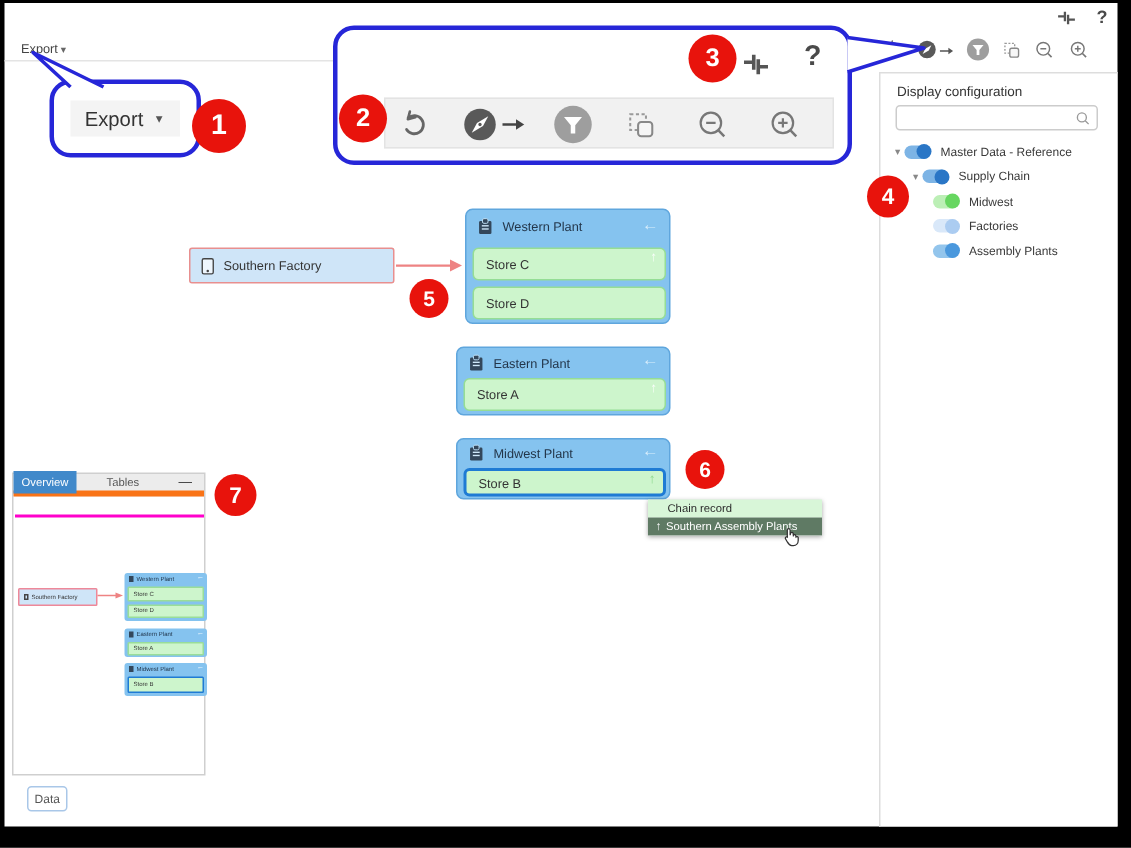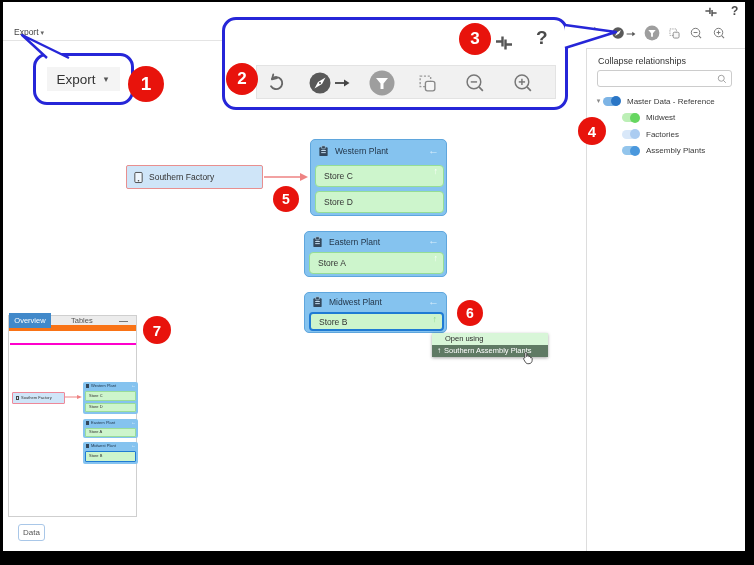--- a/index.html
+++ b/index.html
@@ -75,21 +75,21 @@
   .ctx{left:432px;top:333px;width:116px;z-index:9;box-shadow:0 1px 3px rgba(0,0,0,.35);}
   .ctx-item1{height:11.5px;background:#d8f6d8;color:#2a2a2a;font-size:7.5px;line-height:11.5px;
              padding-left:13px;}
   .ctx-item2{height:12px;background:#5f7a64;color:#fff;font-size:7.5px;line-height:12px;
              padding-left:5px;}
   .ctx-item2 .uarr{margin-right:3px;font-size:8px;}
 
   
   .ovp{left:8px;top:315px;width:129px;height:202px;background:#fff;border:1px solid #cfcfcf;z-index:4;}
   .ov-tabs{position:absolute;left:0;top:0;right:0;height:15px;background:#ececec;
-           border-bottom:6px solid #f97316;display:flex;align-items:center;}
+           border-bottom:4px solid #f97316;display:flex;align-items:center;}
   .ov-tab-active{width:42px;height:15px;background:#4189ca;color:#fff;font-size:7.5px;
            display:flex;align-items:center;justify-content:center;}
   .ov-tab{font-size:7.5px;color:#555;margin-left:20px;}
   .ov-min{position:absolute;right:8px;top:0px;font-size:9px;color:#333;}
   .magenta{position:absolute;left:1px;top:27px;width:126px;height:2px;background:#ff00cc;}
   .mini-node{position:absolute;font-size:4px;line-height:1;overflow:hidden;}
   .mini-factory{left:3px;top:76px;width:53px;height:12px;background:#cfe5f8;border:1px solid #e89;
                 border-radius:1px;display:flex;align-items:center;color:#333;}
   .mini-sq{width:3px;height:4px;border:0.5px solid #444;margin:0 2px 0 3px;flex:none;}
   .mini-plant{background:#85c3ef;border-radius:2px;}
@@ -163,35 +163,42 @@
   </div>
   <div class="abs mini-icon" style="left:704px;top:5px;">
     <svg width="14" height="14" viewBox="0 0 20 20" stroke="#555" stroke-width="2.2" fill="none">
         <path d="M2 8.5 H8.5 M8.5 4 V13"></path>
         <path d="M18 11.5 H11.5 M11.5 7 V16"></path>
       </svg>
   </div>
   <div class="abs q-help" style="left:731px;top:4px;font-size:12px;">?</div>
 
   <div class="abs sidebar">
-    <div class="sb-title">Collapse relationships</div>
+    <div class="sb-title">Display configuration</div>
     <div class="sb-search">
       <input placeholder="" style="">
       <svg width="10" height="10" viewBox="0 0 20 20">
           <circle cx="8.5" cy="8.5" r="6" fill="none" stroke="#999" stroke-width="1.8"></circle>
           <line x1="13" y1="13" x2="17.5" y2="17.5" stroke="#999" stroke-width="1.8"></line>
         </svg>
     </div>
     <div class="tree">
       <div class="tree-row" style="padding-left:7px;">
         <span class="caret">▾</span>
         <span class="toggle t-blue">
             <span class="knob"></span>
           </span>
         <span>Master Data - Reference</span>
+      </div>
+      <div class="tree-row" style="padding-left:19px;">
+        <span class="caret">▾</span>
+        <span class="toggle t-blue">
+            <span class="knob"></span>
+          </span>
+        <span>Supply Chain</span>
       </div>
       <div class="tree-row" style="padding-left:35px;">
         <span class="toggle t-green">
             <span class="knob"></span>
           </span>
         <span>Midwest</span>
       </div>
       <div class="tree-row" style="padding-left:35px;">
         <span class="toggle t-pale">
             <span class="knob"></span>
@@ -263,21 +270,21 @@
       <span class="ttl">Midwest Plant</span>
       <span class="larr" style="top:2px;">←</span>
     </div>
     <div class="store selected" style="left:4px;top:19px;width:135px;height:19px;">
       <span class="txt">Store B</span>
       <span class="uarr" style="color:#8fd98f;">↑</span>
     </div>
   </div>
 
   <div class="abs ctx">
-    <div class="ctx-item1">Open using</div>
+    <div class="ctx-item1">Chain record</div>
     <div class="ctx-item2"><span class="uarr">↑</span><span>Southern Assembly Plants</span></div>
   </div>
   <div class="abs" style="left:520px;top:350px;z-index:15;">
     <svg width="15" height="15" viewBox="0 0 16 16">
         <path d="M5.2 8.2 V3.6 a1 1 0 0 1 2 0 V7.2 l0.25-1.1 a0.95 0.95 0 0 1 1.9 0.25 l0.15 1 a0.95 0.95 0 0 1 1.75 0.35 l0.15 0.8 a0.95 0.95 0 0 1 1.55 0.55 V11 c0 2-1.4 3.6-3.4 3.6 H8.3 C6.6 14.6 5.9 13.2 5 11.7 L3.9 9.8 a0.9 0.9 0 0 1 1.3-1.2 Z" fill="#fff" stroke="#333" stroke-width="0.9"></path>
       </svg>
   </div>
 
   <div class="abs ovp">
     <div class="ov-tabs">

